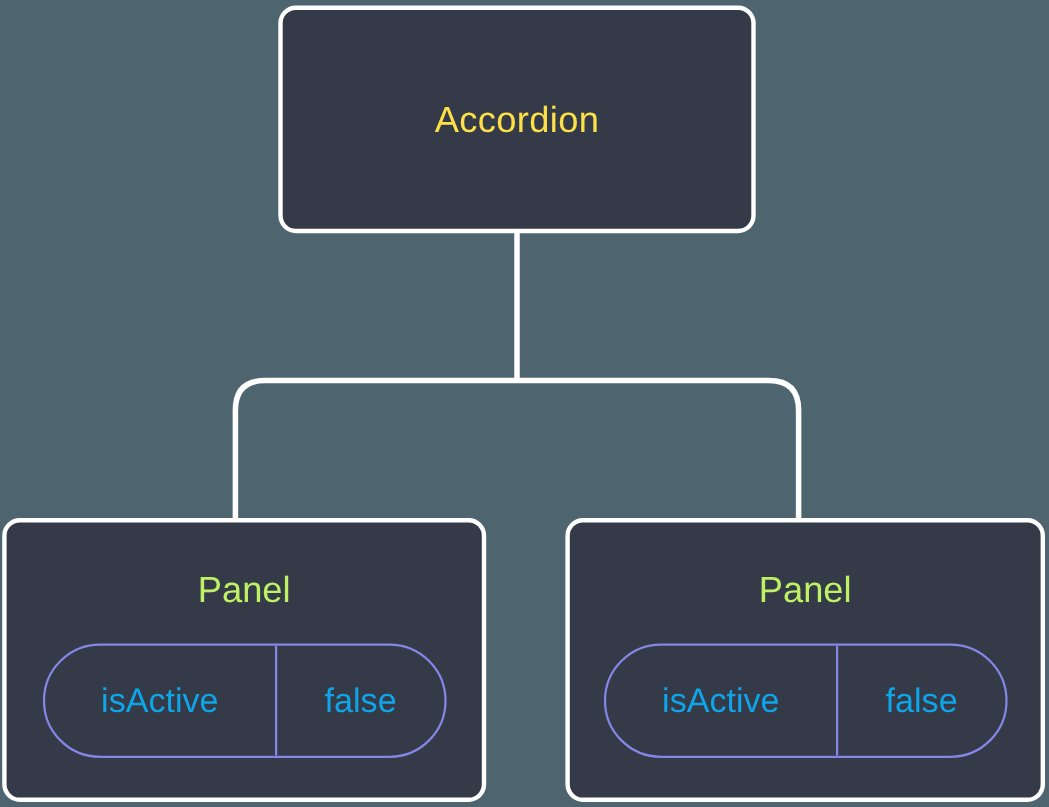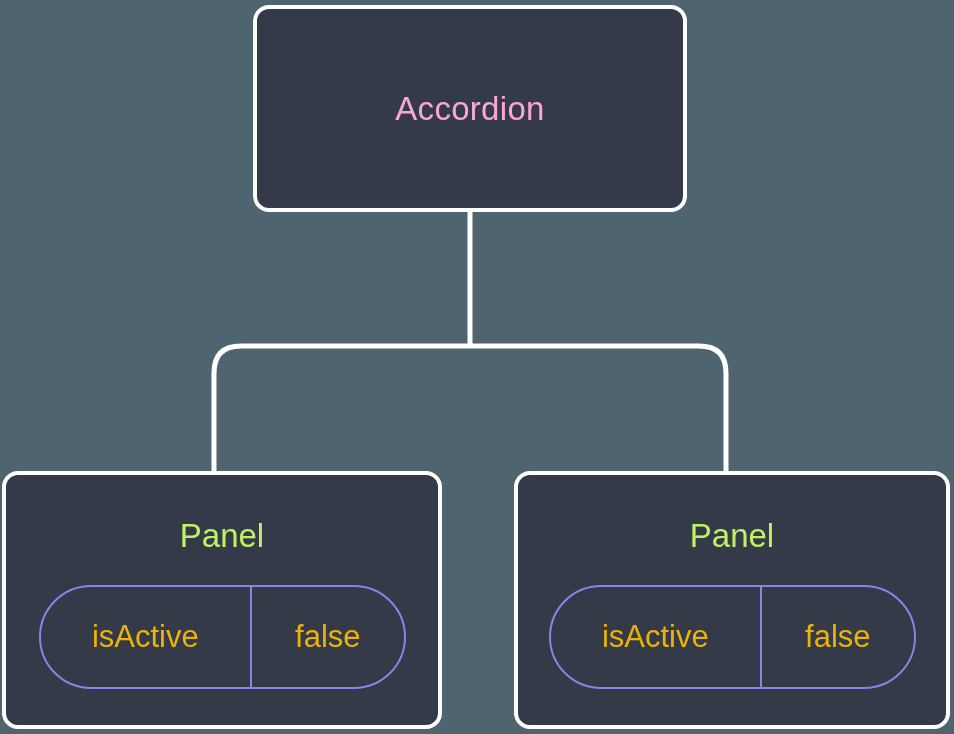--- a/index.html
+++ b/index.html
@@ -38,21 +38,21 @@
     align-items: center;
     justify-content: center;
   }
   #root-node {
     left: 253px;
     top: 5px;
     width: 434px;
     height: 207px;
   }
   .node-label {
-    color: #f9a8d4;
+    color: #fde047;
     font-size: 33px;
     font-weight: 500;
     letter-spacing: 0.3px;
   }
   .panel-node {
     top: 471px;
     height: 258px;
     flex-direction: column;
     justify-content: center;
     padding-top: 6px;
@@ -72,21 +72,21 @@
     margin-bottom: 30px;
   }
   .state-pill {
     width: 367px;
     height: 104px;
     border: 2.5px solid #8487E6;
     border-radius: 999px;
     box-sizing: border-box;
     display: flex;
     overflow: hidden;
-    color: #eab308;
+    color: #0ea5e9;
     font-size: 31px;
   }
   .state-name {
     flex: 0 0 58.3%;
     display: flex;
     align-items: center;
     justify-content: center;
     border-right: 2.5px solid #8487E6;
     box-sizing: border-box;
   }

